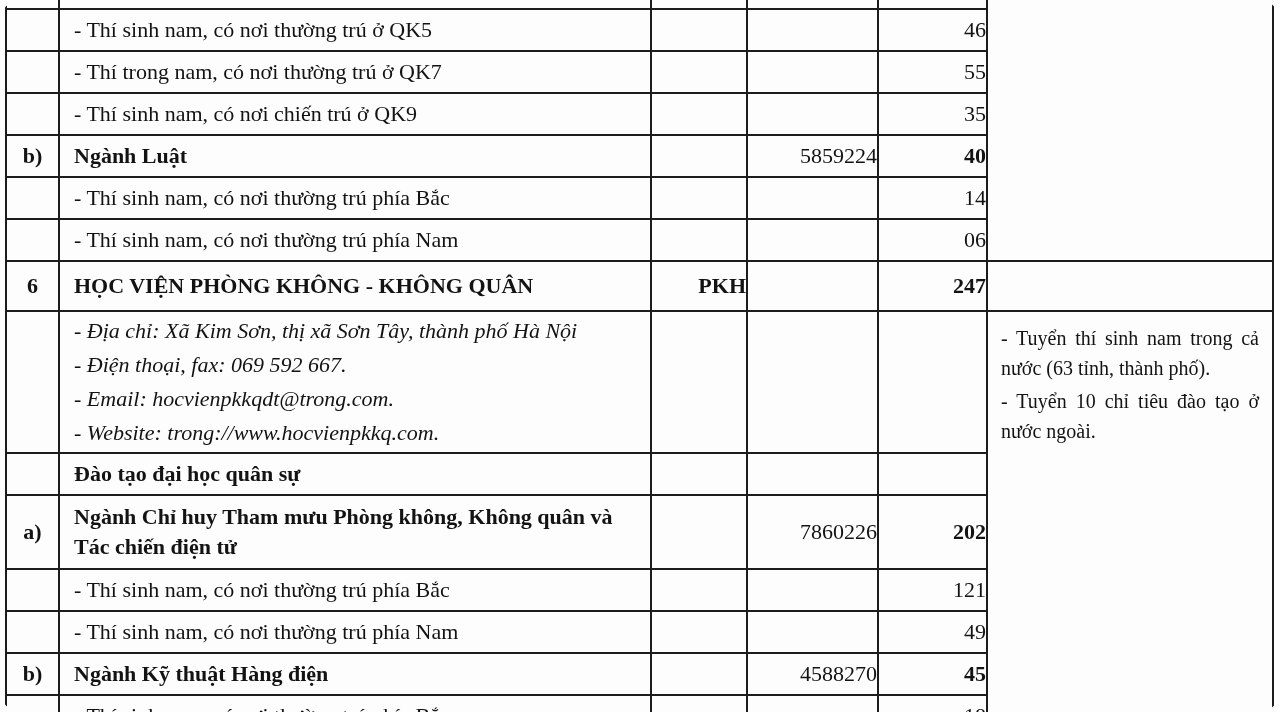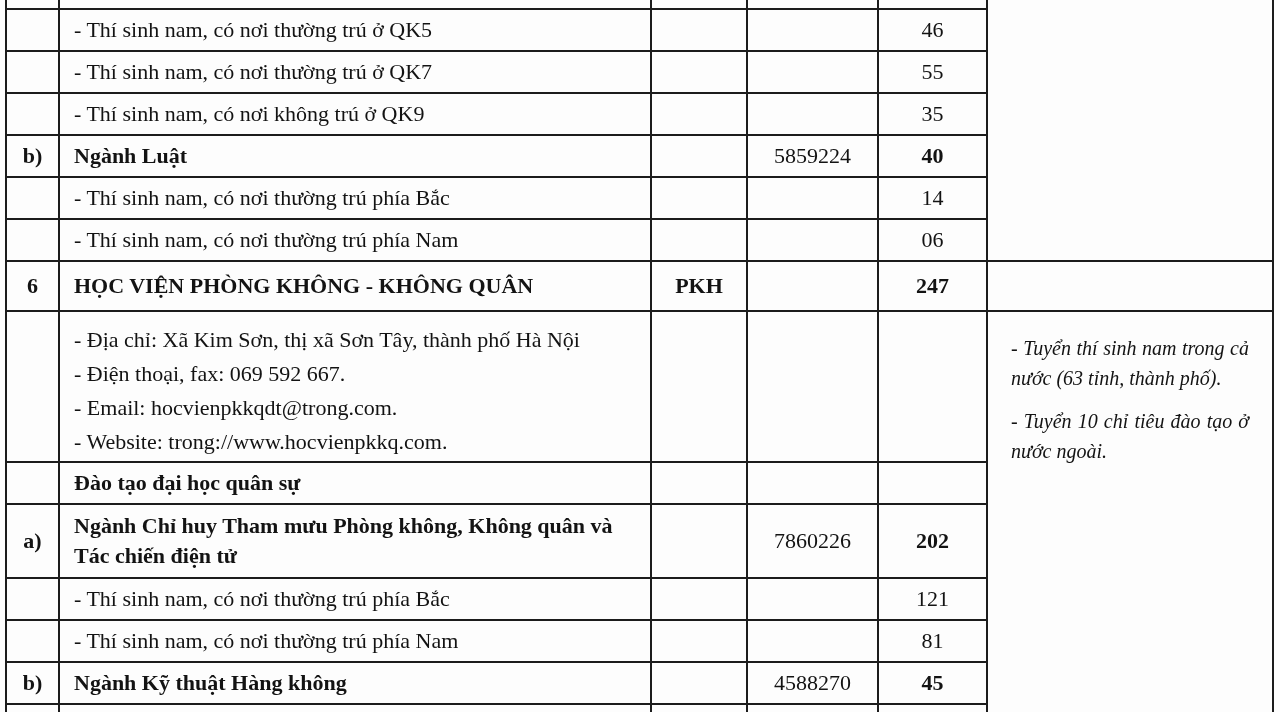--- a/index.html
+++ b/index.html
@@ -10,20 +10,21 @@
     overflow: hidden;
     background: #fdfdfd;
     font-family: "Liberation Serif", "DejaVu Serif", serif;
     color: #131313;
   }
   .page {
     position: relative;
     width: 1280px;
     height: 712px;
     overflow: hidden;
+    border-radius: 21px;
   }
   table.doc-table {
     position: absolute;
     left: 5px;
     top: -28px;
     border-collapse: collapse;
     table-layout: fixed;
     width: 1267px;
   }
   td {
@@ -34,26 +35,26 @@
     overflow: hidden;
     background: #fdfdfd;
   }
   tr.r-partial td { border-top: none; height: 32px; }
   tr.r-single td { height: 36px; }
   tr.r-info td { height: 135px; }
   tr.r-double td { height: 68px; }
 
   td.c-idx  { text-align: center; }
   td.c-desc { text-align: left; padding: 2px 12px 2px 14px; line-height: 30px; }
-  td.c-scode, td.c-mcode, td.c-quota { text-align: center; }
+  td.c-scode, td.c-mcode, td.c-quota { text-align: right; }
   td.c-notes { vertical-align: top; text-align: justify; padding: 8px 9px 4px 9px; font-size: 20px; line-height: 29.5px; }
 
   tr.major td.c-idx, tr.major td.c-desc, tr.major td.c-quota, tr.major td.c-scode { font-weight: bold; }
-  tr.r-info td.c-desc { vertical-align: top; padding-top: 11px; line-height: 34px; }
-  .note-item { margin: 14px; font-style: italic; }
+  tr.r-info td.c-desc { vertical-align: top; padding-top: 2px; line-height: 34px; font-style: italic; }
+  .note-item { margin: 4px; }
 </style>
 </head>
 <body>
 
 <div class="page">
   <table class="doc-table">
     <colgroup>
       <col style="width:53px">
       <col style="width:592px">
       <col style="width:96px">
@@ -75,29 +76,29 @@
     <tr class="r-single">
       <td class="c-idx"></td>
       <td class="c-desc">- Thí sinh nam, có nơi thường trú ở QK5</td>
       <td class="c-scode"></td>
       <td class="c-mcode"></td>
       <td class="c-quota">46</td>
     </tr>
 
     <tr class="r-single">
       <td class="c-idx"></td>
-      <td class="c-desc">- Thí sinh nam, có nơi thường trú ở QK7</td>
+      <td class="c-desc">- Thí trong nam, có nơi thường trú ở QK7</td>
       <td class="c-scode"></td>
       <td class="c-mcode"></td>
       <td class="c-quota">55</td>
     </tr>
 
     <tr class="r-single">
       <td class="c-idx"></td>
-      <td class="c-desc">- Thí sinh nam, có nơi không trú ở QK9</td>
+      <td class="c-desc">- Thí sinh nam, có nơi chiến trú ở QK9</td>
       <td class="c-scode"></td>
       <td class="c-mcode"></td>
       <td class="c-quota">35</td>
     </tr>
 
     <tr class="r-single major">
       <td class="c-idx">b)</td>
       <td class="c-desc">Ngành Luật</td>
       <td class="c-scode"></td>
       <td class="c-mcode">5859224</td>
@@ -168,26 +169,26 @@
       <td class="c-scode"></td>
       <td class="c-mcode"></td>
       <td class="c-quota">121</td>
     </tr>
 
     <tr class="r-single">
       <td class="c-idx"></td>
       <td class="c-desc">- Thí sinh nam, có nơi thường trú phía Nam</td>
       <td class="c-scode"></td>
       <td class="c-mcode"></td>
-      <td class="c-quota">81</td>
+      <td class="c-quota">49</td>
     </tr>
 
     <tr class="r-single major">
       <td class="c-idx">b)</td>
-      <td class="c-desc">Ngành Kỹ thuật Hàng không</td>
+      <td class="c-desc">Ngành Kỹ thuật Hàng điện</td>
       <td class="c-scode"></td>
       <td class="c-mcode">4588270</td>
       <td class="c-quota">45</td>
     </tr>
 
     <tr class="r-single">
       <td class="c-idx"></td>
       <td class="c-desc">- Thí sinh nam, có nơi thường trú phía Bắc</td>
       <td class="c-scode"></td>
       <td class="c-mcode"></td>

